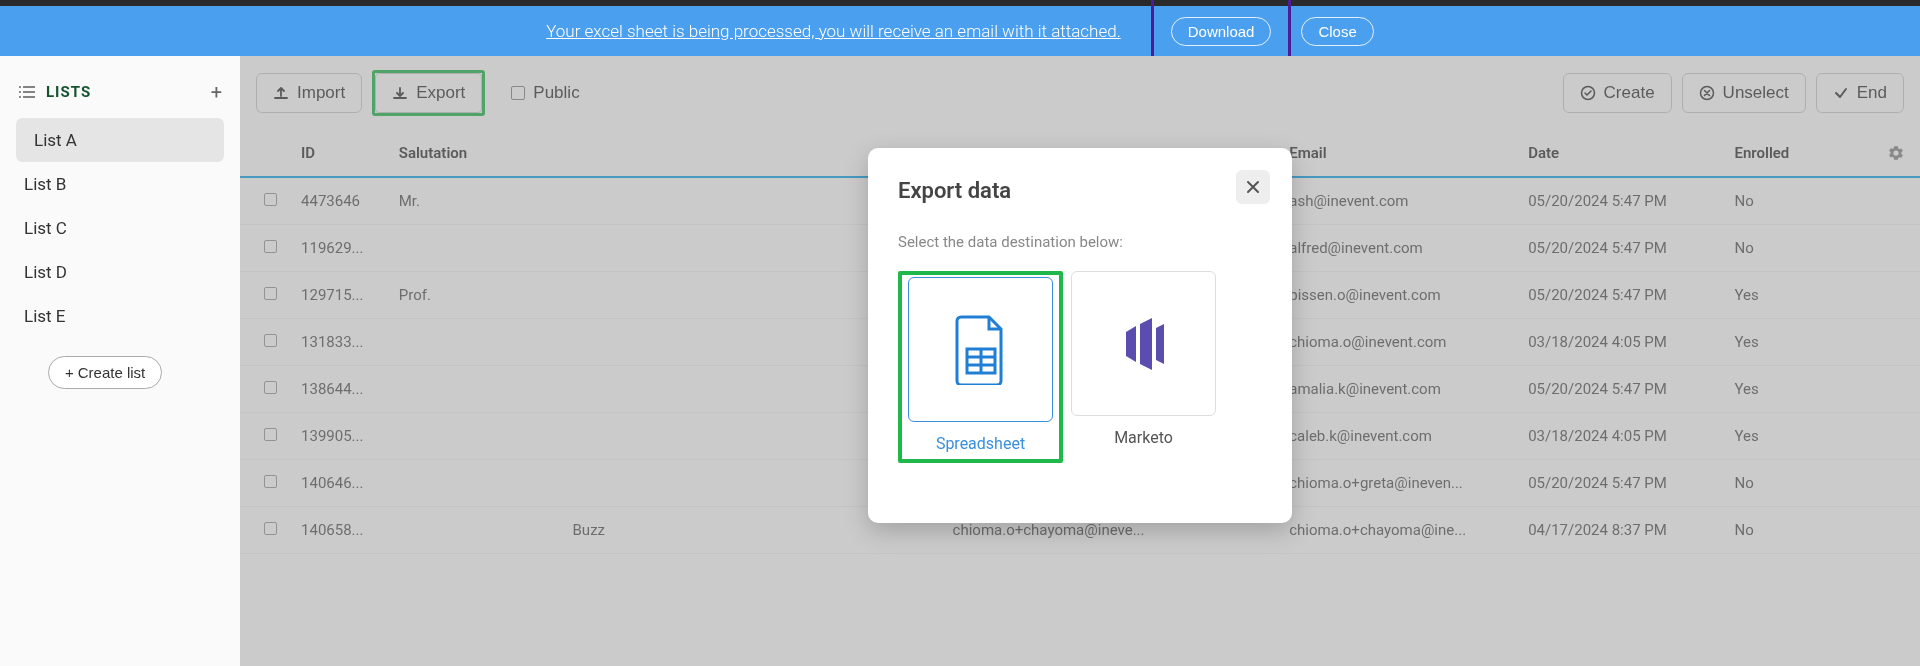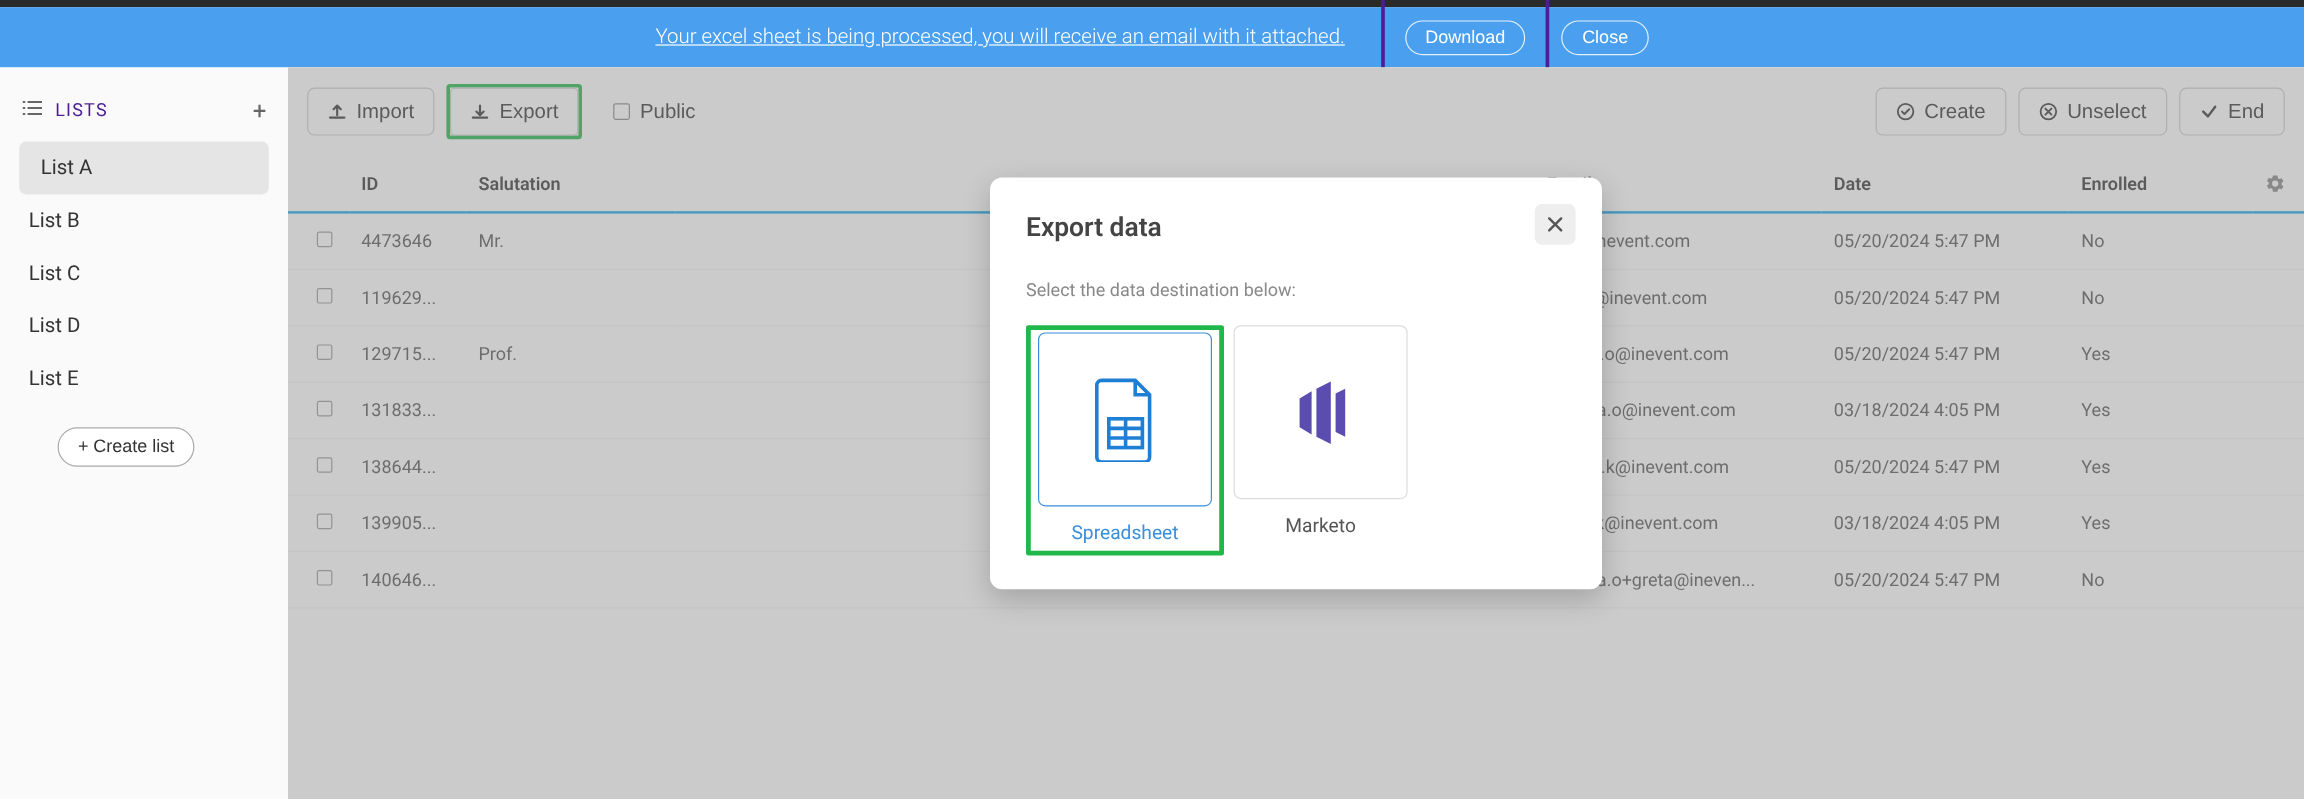--- a/index.html
+++ b/index.html
@@ -10,21 +10,21 @@
 .banner { height: 50px; background: #4a9fee; display: flex; align-items: center; justify-content: center; gap: 30px; color: #fff; font-size: 17px; position: relative; }
 .banner-msg { font-weight: 300; text-decoration: underline; }
 .banner-buttons { display: flex; gap: 10px; align-items: center; }
 .banner-btn { border: 1.5px solid rgba(255,255,255,0.85); background: transparent; color: #fff; padding: 5px 16px; border-radius: 16px; font-size: 15px; cursor: pointer; }
 .green-box-dl { border: 3px solid #4c1d95; padding: 17px; border-radius: 3px; }
 
 .content { display: flex; height: calc(100% - 56px); }
 
 .sidebar { width: 240px; background: #fafafa; padding: 10px 0; }
 .sidebar-header { display: flex; align-items: center; justify-content: space-between; padding: 14px 18px; }
-.sidebar-title { display: flex; gap: 10px; font-size: 15px; font-weight: 400; color: #4c1d95; letter-spacing: 1px; }
+.sidebar-title { display: flex; align-items: center; gap: 10px; font-size: 15px; font-weight: 700; color: #14532d; letter-spacing: 1px; }
 .sidebar-title-icon { width: 18px; height: 14px; display: inline-block; }
 .plus-icon { font-size: 20px; color: #666; cursor: pointer; }
 .list-items { }
 .list-item { padding: 12px 24px; font-size: 17px; color: #333; cursor: pointer; font-weight: 400; }
 .list-item.active { background: #e5e5e5; border-radius: 6px; margin: 0 16px; padding-left: 18px; }
 .create-list-btn { margin: 18px 0 0 48px; border: 1px solid #aaa; background: #fff; border-radius: 18px; padding: 7px 16px; font-size: 15px; cursor: pointer; display: inline-flex; align-items: center; gap: 4px; color:#333; }
 
 .main { flex: 1; background: #fff; position: relative; }
 .toolbar { display: flex; align-items: center; padding: 14px 16px; gap: 10px; }
 .tb-btn { border: 1px solid #ccc; background: #fff; padding: 9px 16px; border-radius: 6px; font-size: 17px; cursor: pointer; display: inline-flex; align-items: center; gap: 8px; color: #333; }
@@ -39,21 +39,21 @@
 .tbl { width: 100%; border-collapse: collapse; }
 .tbl th { text-align: left; font-weight: 600; font-size: 15px; color: #333; padding: 14px 10px; border-bottom: 2px solid #0ea5e9;}
 .tbl th:first-child { padding-left: 24px; width: 44px;}
 .tbl td { padding: 14px 10px; font-size: 15px; color: #555; border-bottom: 1px solid #f2f2f2; white-space: nowrap; overflow: hidden; text-overflow: ellipsis; }
 .tbl td:first-child { padding-left: 24px; }
 .row-cb { width: 13px; height: 13px; border: 1.5px solid #999; display: inline-block; border-radius: 2px;}
 .gear { color:#888; padding-right:16px; }
 .enrolled-yes { color: #2d78d6; }
 
 .overlay { position: absolute; inset: 0; background: rgba(140,140,140,0.45); z-index: 10; }
-.modal { position: absolute; top: 92px; left: 50%; transform: translateX(-50%); width: 510px; background: #fff; border-radius: 10px; padding: 30px 30px 28px; z-index: 20; box-shadow: 0 8px 24px rgba(0,0,0,0.2); }
+.modal { position: absolute; top: 92px; left: 50%; transform: translateX(-50%); width: 424px; background: #fff; border-radius: 10px; padding: 30px 30px 60px; z-index: 20; box-shadow: 0 8px 24px rgba(0,0,0,0.2); }
 .modal-title { font-size: 22px; font-weight: 600; color: #444; margin-bottom: 30px;}
 .close-btn { position: absolute; top: 22px; right: 22px; width: 34px; height: 34px; background: #eee; border: none; border-radius: 6px; font-size: 20px; color: #555; cursor: pointer; display:flex; align-items:center; justify-content:center; }
 .modal-sub { font-size: 15px; color: #888; margin-bottom: 20px;}
 .dest-row { display: flex; gap: 8px; }
 .dest-card-wrap { display:flex; flex-direction:column; align-items:center; }
 .dest-card { width: 145px; height: 145px; border: 1px solid #ddd; border-radius: 6px; display: flex; align-items:center; justify-content:center; cursor:pointer;}
 .dest-card.selected { border-color: #3a8fdc; }
 .dest-label { margin-top: 12px; font-size: 16px; color:#555; }
 .dest-label.selected { color:#3a8fdc; }
 .green-box-spread { border: 4px solid #20b84a; padding: 2px 6px 6px 6px; border-radius: 2px;}
@@ -264,20 +264,31 @@
               <td><span class="row-cb"></span></td>
               <td>140646...</td>
               <td></td>
               <td></td>
               <td>...</td>
               <td>chioma.o+greta@ineven...</td>
               <td>05/20/2024 5:47 PM</td>
               <td class="">No</td>
               <td></td>
             </tr>
+            <tr>
+              <td><span class="row-cb"></span></td>
+              <td>140658...</td>
+              <td></td>
+              <td>Buzz</td>
+              <td>chioma.o+chayoma@ineve...</td>
+              <td>chioma.o+chayoma@ine...</td>
+              <td>04/17/2024 8:37 PM</td>
+              <td class="">No</td>
+              <td></td>
+            </tr>
           </tbody>
       </table>
     </div>
 
     <div class="overlay"></div>
     <div class="modal">
       <div class="modal-title">Export data</div>
       <button class="close-btn">
         <span class="ico">
           <svg width="16" height="16" viewBox="0 0 16 16">

